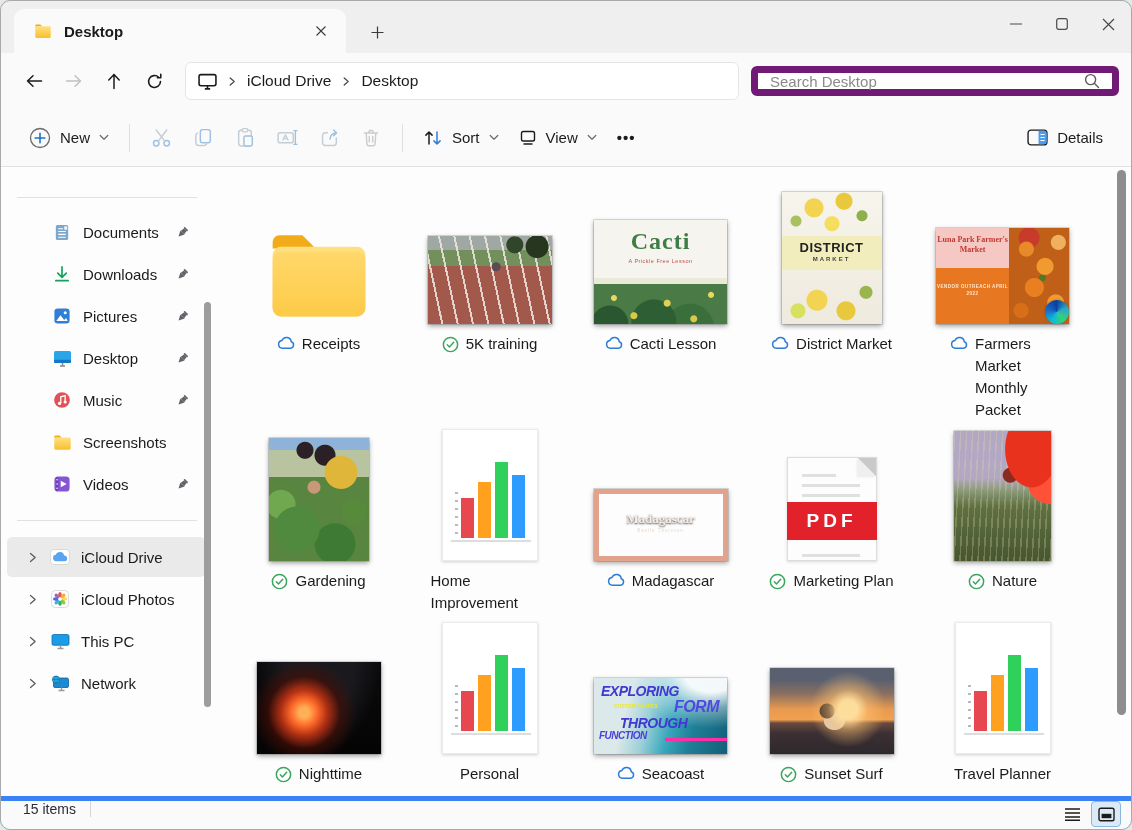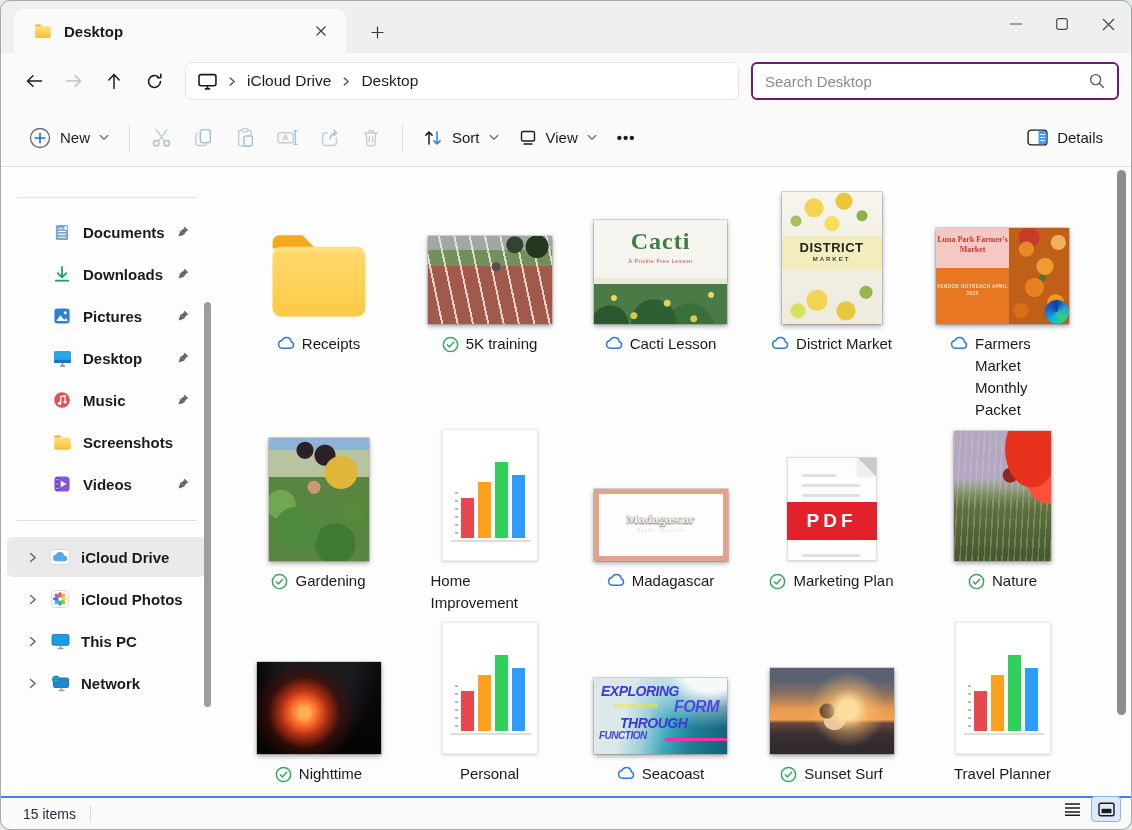--- a/index.html
+++ b/index.html
@@ -13,21 +13,21 @@
   .tab-close { margin-left:auto; width:26px; height:26px; display:flex; align-items:center; justify-content:center; border-radius:4px; }
   .newtab { width:34px; height:34px; margin:0 0 4px 14px; display:flex; align-items:center; justify-content:center; border-radius:4px; }
   .wincontrols { position:absolute; right:0; top:0; height:46px; display:flex; }
   .winbtn { width:46px; height:100%; display:flex; align-items:center; justify-content:center; }
 
   
   .navrow { height:56px; background:#fafafa; display:flex; align-items:center; padding:0 12px 0 16px; gap:6px; flex:0 0 auto; }
   .navbtn { width:34px; height:34px; display:flex; align-items:center; justify-content:center; border-radius:4px; flex:0 0 auto; }
   .addressbar { flex:1; height:38px; background:#ffffff; border:1px solid #e5e5e5; border-radius:6px; display:flex; align-items:center; padding:0 12px; gap:10px; margin:0 6px 0 8px; }
   .crumb { font-size:15.5px; color:#1b1b1b; white-space:nowrap; }
-  .searchbox { width:368px; height:38px; background:#ffffff; border:2px solid #701a75; border-radius:6px; display:flex; align-items:center; padding:0 12px; flex:0 0 auto; }
+  .searchbox { width:368px; height:30px; background:#ffffff; border:7px solid #701a75; border-radius:6px; display:flex; align-items:center; padding:0 12px; flex:0 0 auto; }
   .searchbox input { border:none; outline:none; flex:1; font-size:15px; color:#1b1b1b; font-family:"Liberation Sans", sans-serif; background:transparent; }
   .searchbox input::placeholder { color:#8a8a8a; }
 
   
   .toolbar { height:58px; background:#fafafa; border-bottom:1px solid #e1e1e1; display:flex; align-items:center; padding:0 18px; flex:0 0 auto; }
   .tbtn { display:flex; align-items:center; gap:9px; padding:8px 10px; border-radius:5px; font-size:15px; color:#1b1b1b; white-space:nowrap; }
   .tsep { width:1px; height:28px; background:#e0e0e0; margin:0 10px; }
   .icbtn { width:42px; height:38px; display:flex; align-items:center; justify-content:center; border-radius:5px; }
   .icbtn.disabled { opacity:.85; }
   .toolbar-right { margin-left:auto; display:flex; align-items:center; }
@@ -38,40 +38,40 @@
 
   
   .sidebar { width:218px; flex:0 0 auto; padding-top:24px; position:relative; }
   .sb-divider { height:1px; background:#e1e1e1; margin:6px 22px 14px 16px; }
   .sb-item { height:40px; margin:2px 14px 2px 6px; border-radius:5px; display:flex; align-items:center; padding-left:46px; position:relative; font-size:15px; color:#1b1b1b; }
   .sb-item.expandable { padding-left:12px; gap:0; }
   .sb-item.selected { background:#eaeaea; }
   .sb-chevron { width:26px; display:flex; align-items:center; justify-content:center; flex:0 0 auto; }
   .sb-icon { position:absolute; left:46px; width:22px; display:flex; align-items:center; }
   .sb-item.expandable .sb-icon { position:static; margin-right:2px; width:30px; justify-content:center; }
-  .sb-label { margin-left:30px; white-space:nowrap;font-weight:bold; }
+  .sb-label { margin-left:30px; white-space:nowrap; }
   .sb-item.expandable .sb-label { margin-left:4px; }
   .sb-pin { margin-left:auto; margin-right:16px; display:flex; align-items:center; }
   .sb-scroll { position:absolute; left:203px; top:135px; width:7px; height:405px; background:#9d9d9d; border-radius:4px; }
 
   
   .content { flex:1; position:relative; padding:22px 24px 0 14px; }
   .grid { display:grid; grid-template-columns:repeat(5, 171px); row-gap:5px; justify-items:center; align-content:start; }
   .tile { display:flex; flex-direction:column; align-items:center; }
   .thumbwrap { height:135px; display:flex; align-items:flex-end; justify-content:center; }
   .thumb { position:relative; flex:0 0 auto; }
   .photo { box-shadow:0 2px 5px rgba(0,0,0,.38); outline:1px solid rgba(0,0,0,.12); }
   .tile-label { margin-top:9px; display:flex; align-items:flex-start; justify-content:center; gap:7px; font-size:15px; color:#1b1b1b; line-height:22px; text-align:left; }
   .tile-label .st { margin-top:3px; flex:0 0 auto; display:flex; }
   .tile-label-text { max-width:118px; }
   .tile:nth-child(5) .tile-label-text { max-width:80px; }
   .main-scroll { position:absolute; right:5px; top:3px; width:9px; height:545px; background:#8d8d8d; border-radius:5px; }
 
   
-  .statusbar { height:33px; border-top:2px solid #3b82f6; background:#fafafa; display:flex; align-items:flex-end; padding:0 10px 7px 22px; font-size:14px; color:#2b2b3a; flex:0 0 auto; }
+  .statusbar { height:33px; border-top:5px solid #3b82f6; background:#fafafa; display:flex; align-items:flex-start; padding:0 10px 7px 22px; font-size:14px; color:#2b2b3a; flex:0 0 auto; }
   .status-div { width:1px; height:16px; background:#d6d6d6; margin-left:14px; }
   .statusbar-right { margin-left:auto; display:flex; align-items:center; gap:4px; }
   .viewtoggle { width:30px; height:26px; display:flex; align-items:center; justify-content:center; border-radius:4px; border:1px solid transparent; }
   .viewtoggle.selected { background:#dceaf7; border-color:#8ab6e0; }
 
   
   .thumb--folder { width:106px; height:98px; }
   .thumb--numbers { width:96px; height:132px; background:#ffffff; border:1px solid #ebebeb; box-shadow:0 1px 3px rgba(0,0,0,.18);
     background-image:
       linear-gradient(#e7484f,#e7484f), linear-gradient(#ffa11f,#ffa11f),

